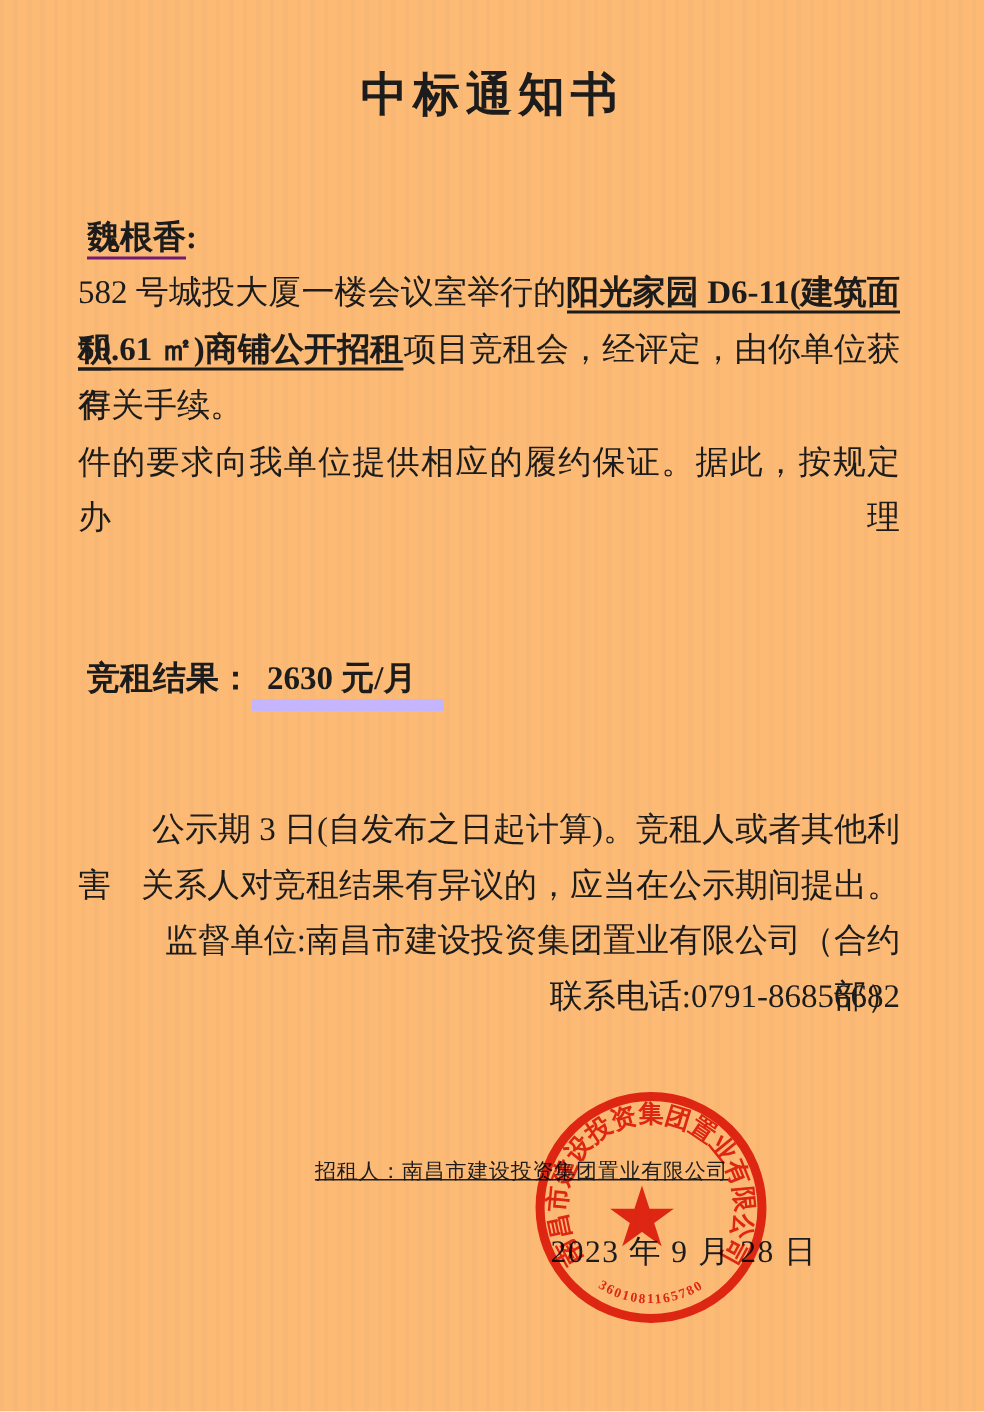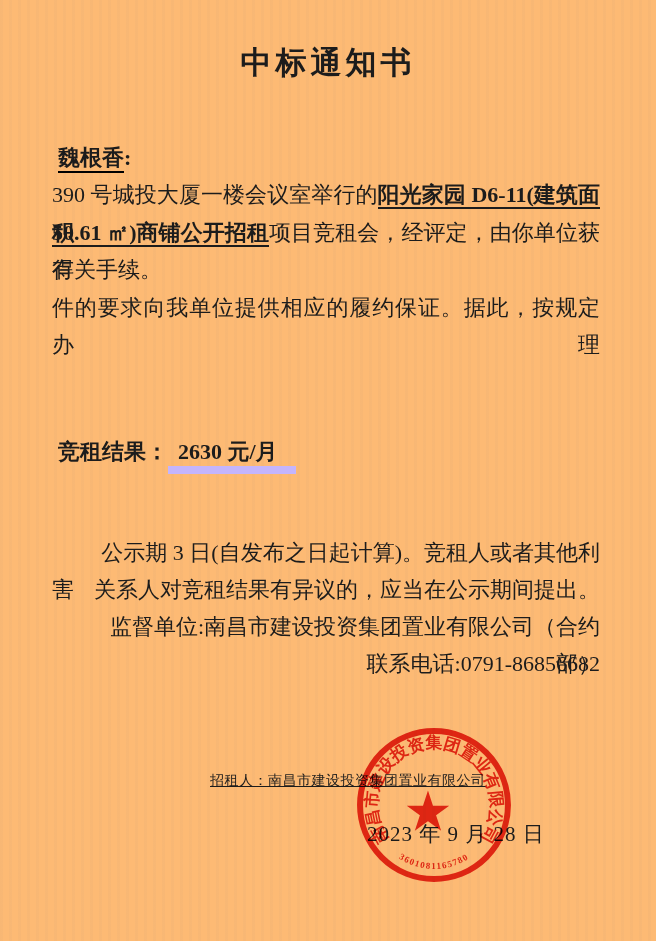--- a/index.html
+++ b/index.html
@@ -17,21 +17,21 @@
     background:repeating-linear-gradient(90deg,rgba(110,110,125,0.035) 0 3px,rgba(0,0,0,0) 3px 9px);
   }
   .doc-title{
     position:absolute;top:42px;left:0;width:656px;
     text-align:center;font-size:31px;font-weight:bold;letter-spacing:4px;
   }
   .recipient{
     position:absolute;top:143px;left:58px;
     font-size:22px;font-weight:bold;
   }
-  .recipient .name{border-bottom:2px solid #000000;padding-bottom:1px;}
+  .recipient .name{border-bottom:2px solid #701a75;padding-bottom:1px;}
   .para{position:absolute;left:52px;width:548px;font-size:22px;}
   #para1{top:176px;}
   #para1 .line{height:37.5px;line-height:37.5px;}
   #para2{top:534px;}
   #para2 .line{height:37px;line-height:37px;text-align:right;}
   .line.just{text-align:justify;text-align-last:justify;}
   .line.indent{text-indent:2em;}
   .line.inset{padding-left:48px;}
   .em{font-weight:bold;border-bottom:2px solid #1c1c1c;}
   .result-line{
@@ -52,21 +52,21 @@
 
 <div class="page">
 
   <div class="doc-title">中标通知书</div>
 
   <div class="recipient">
     <span class="name">魏根香</span><span>:</span>
   </div>
 
   <div class="para" id="para1">
-      <div class="line just"><span>390 号城投大厦一楼会议室举行的</span><span class="em">阳光家园 D6-11(建筑面积</span></div>
+      <div class="line just"><span>582 号城投大厦一楼会议室举行的</span><span class="em">阳光家园 D6-11(建筑面积</span></div>
       <div class="line just"><span class="em">50.61 ㎡)商铺公开招租</span><span>项目竞租会，经评定，由你单位获得</span></div>
       <div class="line"><span>有关手续。</span></div>
       <div class="line just"><span>件的要求向我单位提供相应的履约保证。据此，按规定办理</span></div>
     </div>
 
   <div class="result-line">
     <span>竞租结果：</span><span class="value">2630 元/月</span>
   </div>
 
   <div class="para" id="para2">

